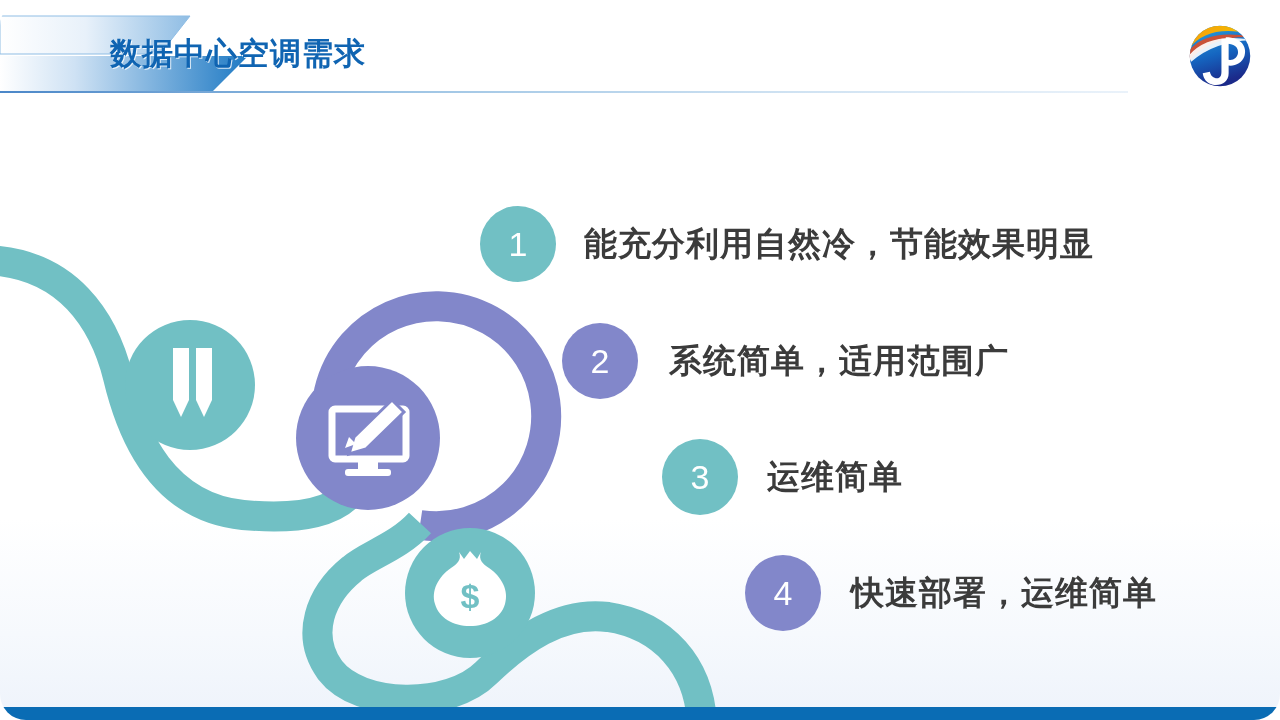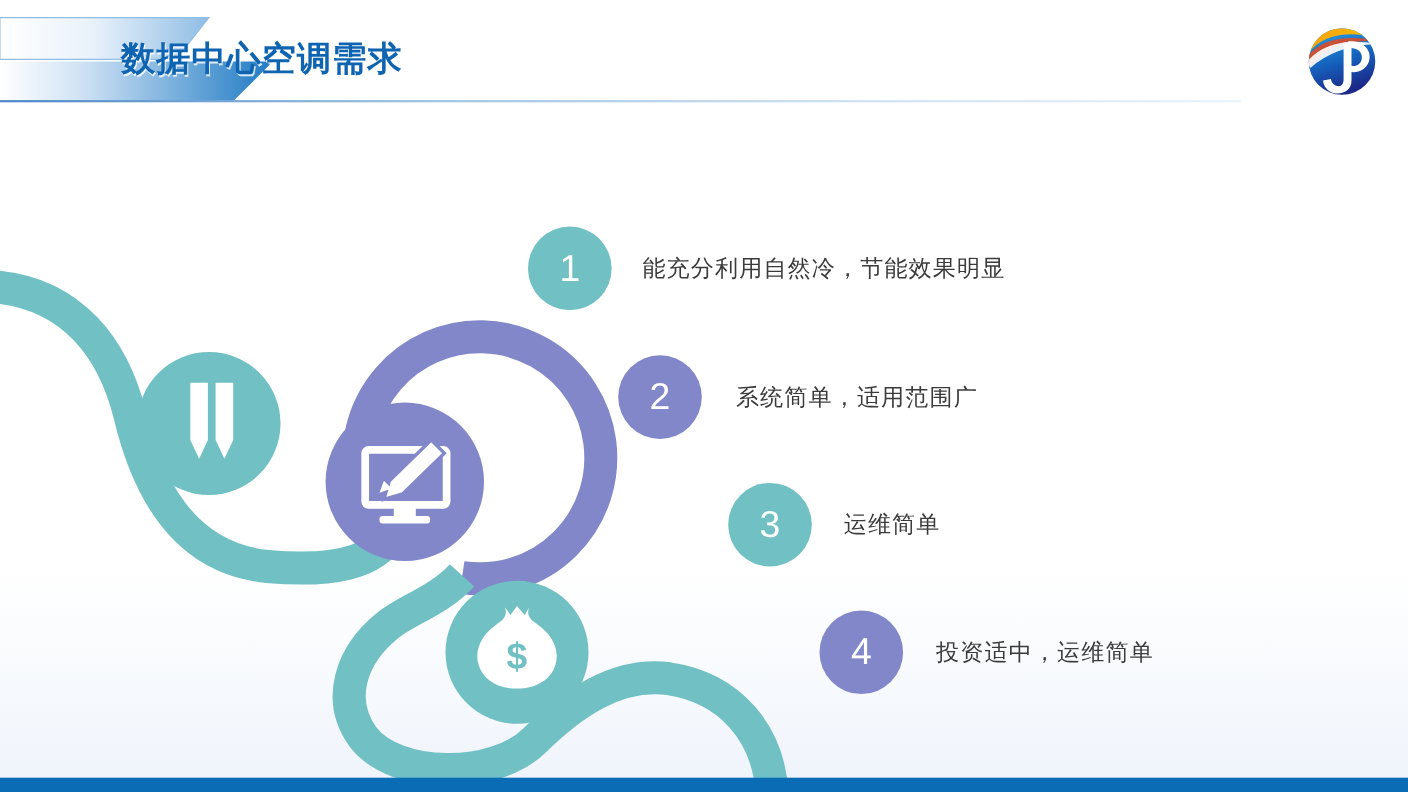--- a/index.html
+++ b/index.html
@@ -9,20 +9,21 @@
   }
   body {
     font-family: "Liberation Sans", "DejaVu Sans", sans-serif;
   }
   #slide {
     position: relative;
     width: 1280px;
     height: 720px;
     overflow: hidden;
     background: linear-gradient(to bottom, #ffffff 0%, #ffffff 72%, #f6f9fd 88%, #eef3fb 100%);
+    border-radius: 26px;
   }
 
   
   .header {
     position: absolute;
     left: 0; top: 0;
     width: 1280px;
     height: 95px;
   }
   .header-deco {
@@ -87,22 +88,22 @@
     align-items: center;
     justify-content: center;
     color: #ffffff;
     font-size: 34px;
     font-weight: 400;
     line-height: 1;
   }
   .bullet-num.teal { background: #71c0c4; }
   .bullet-num.purple { background: #8287ca; }
   .bullet-text {
-    font-size: 21px;
-    font-weight: normal;
+    font-size: 33px;
+    font-weight: bold;
     color: #3b3b3b;
     letter-spacing: 1px;
     white-space: nowrap;
   }
 
   
   .bottom-bar {
     position: absolute;
     left: 0;
     bottom: 0;
@@ -220,19 +221,19 @@
       <div class="bullet-text" style="margin-left:31px;">系统简单，适用范围广</div>
     </div>
 
     <div class="bullet-row" style="left:182px; top:249px;">
       <div class="bullet-num teal">3</div>
       <div class="bullet-text" style="margin-left:29px;">运维简单</div>
     </div>
 
     <div class="bullet-row" style="left:265px; top:365px;">
       <div class="bullet-num purple">4</div>
-      <div class="bullet-text" style="margin-left:30px;">投资适中，运维简单</div>
+      <div class="bullet-text" style="margin-left:30px;">快速部署，运维简单</div>
     </div>
   </div>
 
   <div class="bottom-bar"></div>
 
 </div>
 
 </body></html>

